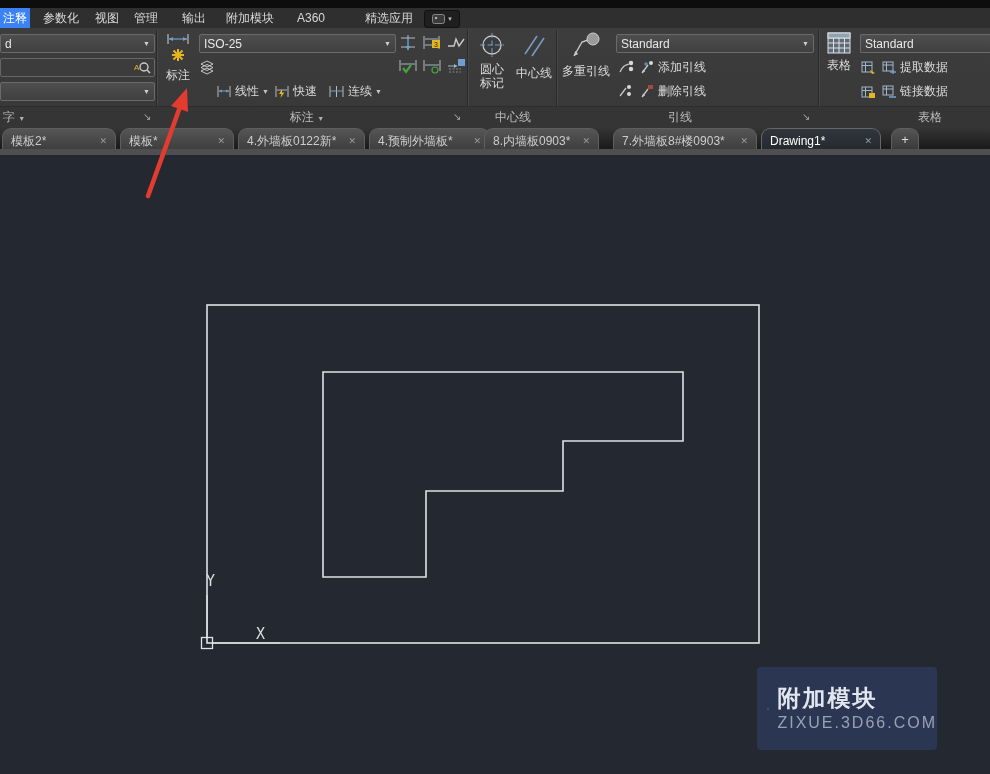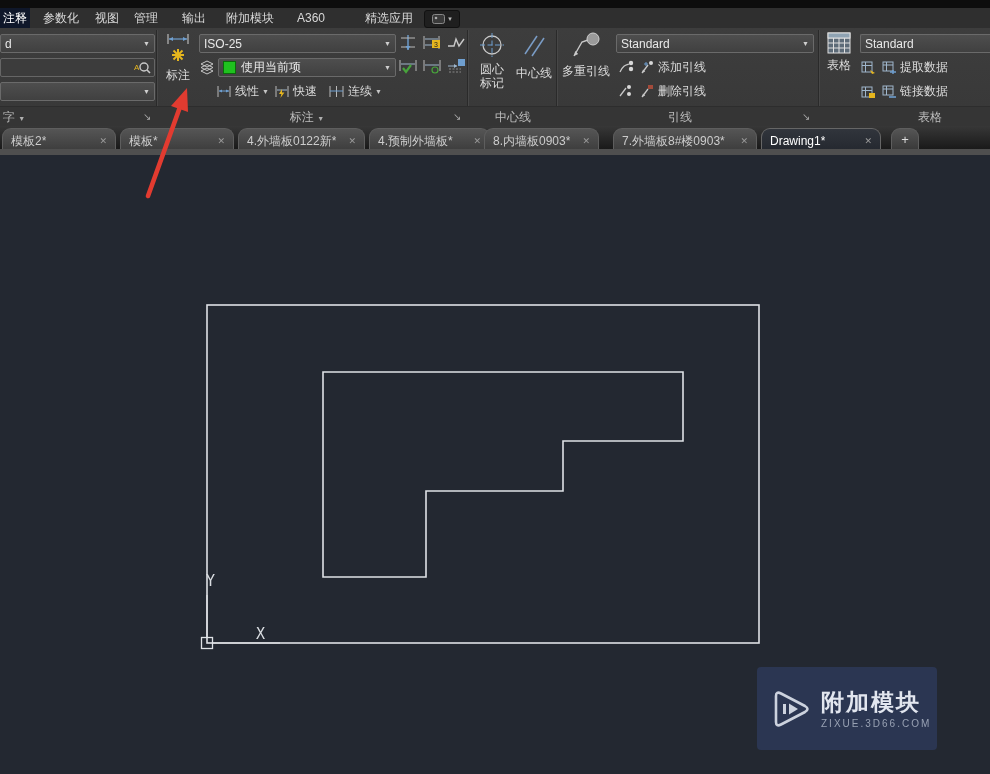--- a/index.html
+++ b/index.html
@@ -6,21 +6,21 @@
   .screen{position:relative;width:990px;height:774px;overflow:hidden;
           font-family:"Liberation Sans","DejaVu Sans",sans-serif;
           background:#232831;-webkit-font-smoothing:antialiased;}
   
   .topstrip{position:absolute;left:0;top:0;width:990px;height:8px;background:#0d0d0d;}
   
   .menubar{position:absolute;left:0;top:8px;width:990px;height:20px;background:#2f2f2f;
            border-bottom:1px solid #262626;}
   .mtab{position:absolute;top:0;height:20px;line-height:20px;color:#d8d8d8;font-size:12px;
         text-align:center;cursor:default;}
-  .mtab.active{background:#0f172a;color:#fff;}
+  .mtab.active{background:#3b82f6;color:#fff;}
   .cloudbtn{position:absolute;left:424px;top:2px;width:34px;height:16px;background:#1f1f1f;
             border:1px solid #111;border-radius:3px;display:flex;align-items:center;
             justify-content:center;gap:3px;color:#bbb;}
   
   .ribbon{position:absolute;left:0;top:28px;width:990px;height:98px;
           background:linear-gradient(#3d3d3d,#383838);border-bottom:1px solid #1e1e1e;}
   .vsep{position:absolute;top:2px;height:76px;width:1px;background:#2a2a2a;
         border-right:1px solid #474747;}
   .plabelrow{position:absolute;left:0;top:78px;width:990px;height:20px;background:#353535;
              border-top:1px solid #2d2d2d;}
@@ -55,21 +55,21 @@
   .dtab.active{background:linear-gradient(#31353c,#23272e);color:#fff;border-color:#666;}
   .dtab.plus{justify-content:center;color:#ddd;font-size:13px;padding:0;}
   
   .canvas{position:absolute;left:0;top:155px;width:990px;height:619px;background:#232831;}
   .ucslabel{position:absolute;color:#d9dde1;font-size:15px;font-family:"DejaVu Sans Mono",monospace;}
   
   .wm{position:absolute;left:757px;top:667px;width:180px;height:83px;background:#2b3652;
       border-radius:4px;display:flex;align-items:center;padding-left:10px;box-sizing:border-box;gap:8px;}
   .wm .col{display:flex;flex-direction:column;}
   .wm .t1{font-size:23px;font-weight:bold;color:#e2e6ef;letter-spacing:2px;line-height:26px;}
-  .wm .t2{font-size:10px;color:#98a1b3;letter-spacing:2px;text-transform:uppercase;margin-top:3px;}
+  .wm .t2{font-size:16px;color:#98a1b3;letter-spacing:2px;text-transform:uppercase;margin-top:3px;}
   .arrow-svg{position:absolute;left:130px;top:74px;z-index:50;}
   .icon{display:block;}
 </style>
 </head>
 <body>
 
 <div class="screen">
 
   <div class="topstrip"></div>
 
@@ -129,25 +129,20 @@
     <div class="combo" style="left:199px;top:6px;width:197px">
       <span>ISO-25</span>
       <span class="caret">▼</span>
     </div>
 
     <svg class="icon" style="position:absolute;left:200px;top:31px" width="15" height="16" viewBox="0 0 15 16">
       <path d="M1,5 l6,-3 6,3 -6,3 z" fill="none" stroke="#c9c9c9"></path>
       <path d="M1,8.5 l6,-3 6,3 -6,3 z" fill="none" stroke="#c9c9c9"></path>
       <path d="M1,12 l6,-3 6,3 -6,3 z" fill="none" stroke="#c9c9c9"></path>
     </svg>
-    <div class="combo" style="left:218px;top:30px;width:178px">
-      <span class="swatch"></span>
-      <span>使用当前项</span>
-      <span class="caret">▼</span>
-    </div>
 
     <div class="rbtn" style="left:216px;top:54px">
       <svg class="icon" width="16" height="13" viewBox="0 0 16 13">
         <line x1="2" y1="1" x2="2" y2="12" stroke="#b9b9b9"></line>
           <line x1="14" y1="1" x2="14" y2="12" stroke="#b9b9b9"></line>
         <line x1="3" y1="6" x2="13" y2="6" stroke="#6f9fd0"></line>
         <path d="M3,6 l3,-1.6 v3.2 z" fill="#6f9fd0"></path>
           <path d="M13,6 l-3,-1.6 v3.2 z" fill="#6f9fd0"></path>
       </svg>
       <span>线性</span>

